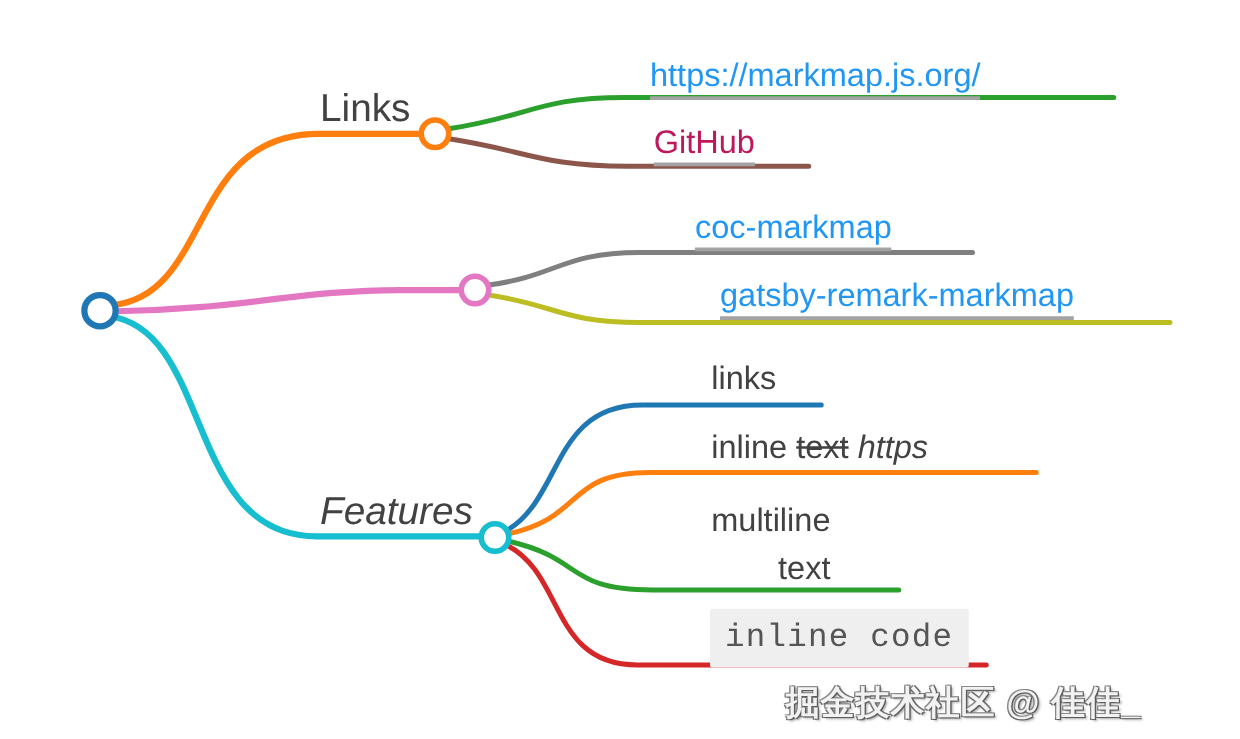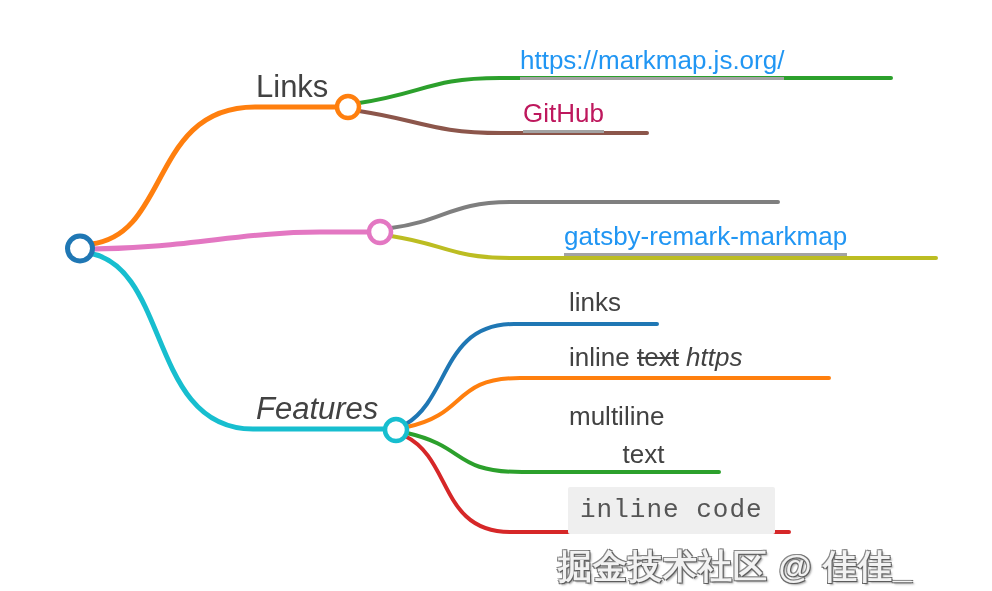--- a/index.html
+++ b/index.html
@@ -35,21 +35,21 @@
   .code {
     position: absolute;
     font-family: "Liberation Mono", monospace;
     font-size: 26px;
     letter-spacing: 1px;
     padding: 8px 12px 9px 12px;
     border-radius: 2px;
   }
   .watermark {
     position: absolute;
-    font-size: 34px;
+    font-size: 27px;
     font-weight: bold;
     letter-spacing: 1px;
     color: #f2f2f2;
     text-shadow: 1px 1px 0 #5c5c5c, -1px -1px 0 #8a8a8a,
                  1px -1px 0 #6e6e6e, -1px 1px 0 #6e6e6e,
                  2px 2px 2px rgba(90,90,90,0.55);
   }
 </style>
 </head>
 <body>
@@ -80,21 +80,24 @@
   <div class="label lvl1" style="left: 256px; top: 70px; color: rgb(66, 66, 66);">Links</div>
   <div class="label lvl1" style="left: 256px; top: 392px; color: rgb(66, 66, 66); font-style: italic;">Features</div>
 
   <div class="label child link-node" style="left:520px; top:44px;">
     <a href="#" style="color: rgb(33, 150, 243);">https://markmap.js.org/</a>
   </div>
   <div class="label child link-node" style="left:523px; top:97px;">
     <a href="#" style="color: #be185d;">GitHub</a>
   </div>
 
-  <div class="label child link-node" style="left:564px; top:220px;">
+  <div class="label child link-node" style="left:556px; top:165px;">
+    <a href="#" style="color: rgb(33, 150, 243);">coc-markmap</a>
+  </div>
+  <div class="label child link-node" style="left:576px; top:220px;">
     <a href="#" style="color: rgb(33, 150, 243);">gatsby-remark-markmap</a>
   </div>
 
   <div class="label child" style="left: 569px; top: 286px; color: rgb(66, 66, 66);">links</div>
 
   <div class="label child" style="left: 569px; top: 341px; color: rgb(66, 66, 66);"><span class="bold">inline</span> <span class="strike">text</span> <span class="italic">https</span></div>
 
   <div class="label child multiline" style="left: 569px; top: 397px; color: rgb(66, 66, 66); text-align: right;"><span>multiline</span><br><span>text</span></div>
 
   <div class="code" style="left: 568px; top: 487px; color: rgb(85, 85, 85); background: rgb(239, 239, 239); padding-left: 12px;">inline code</div>

